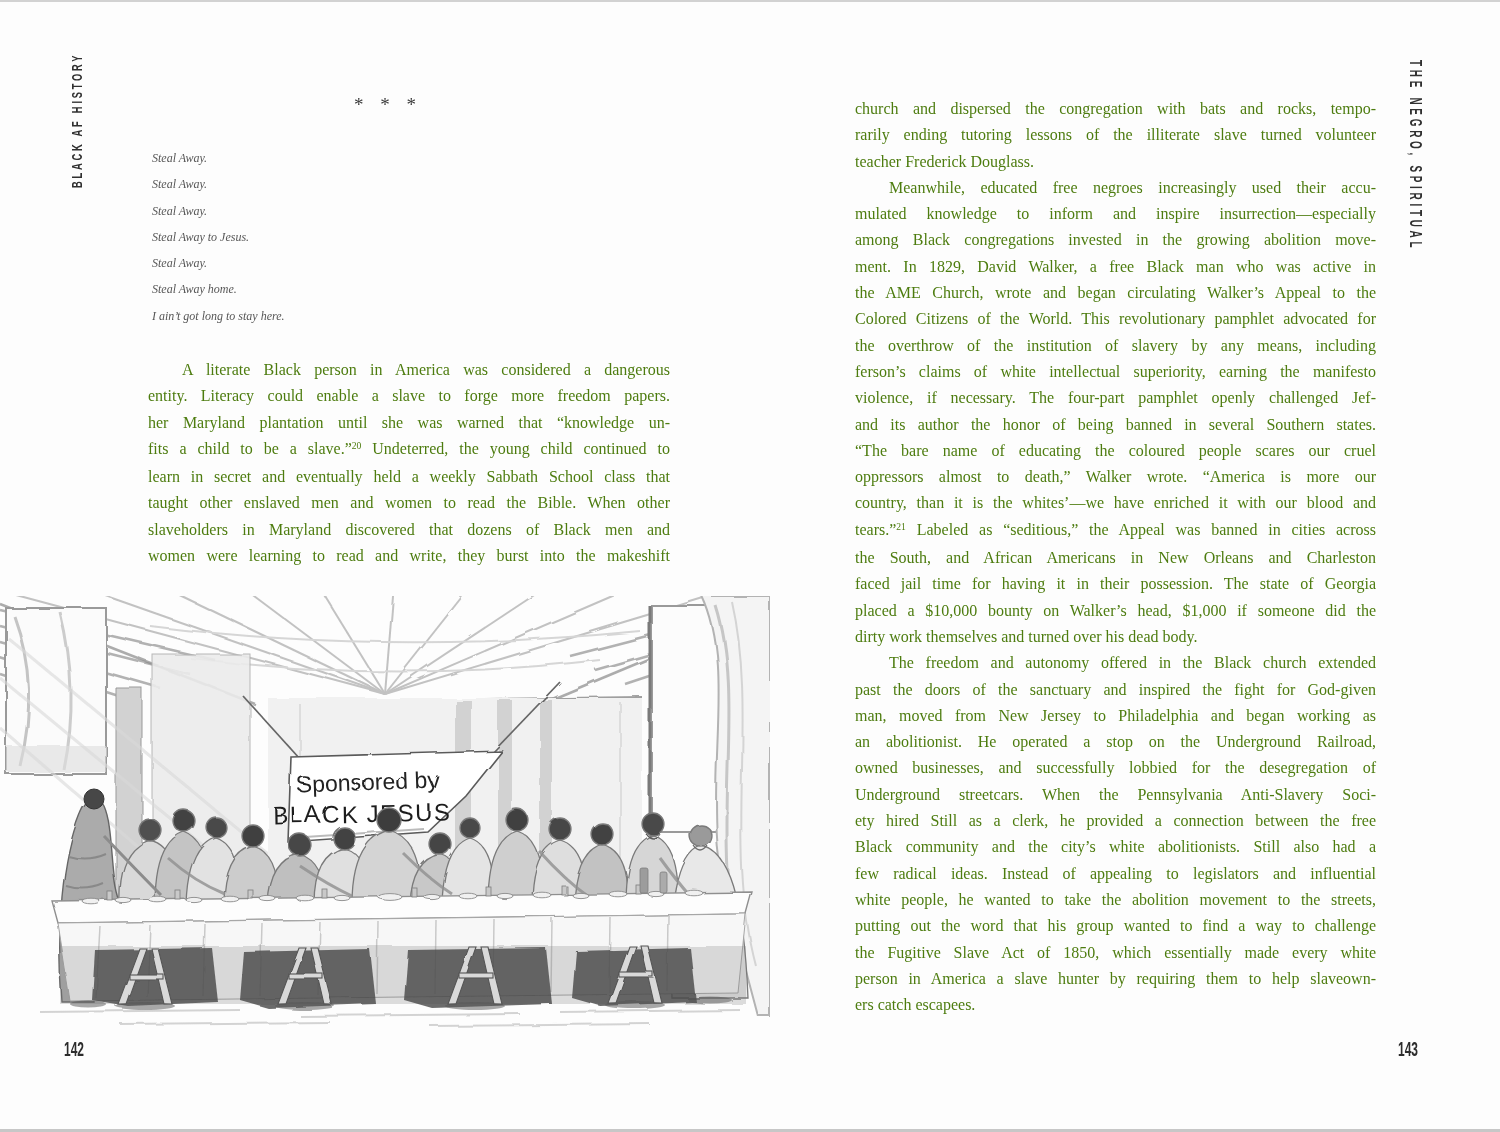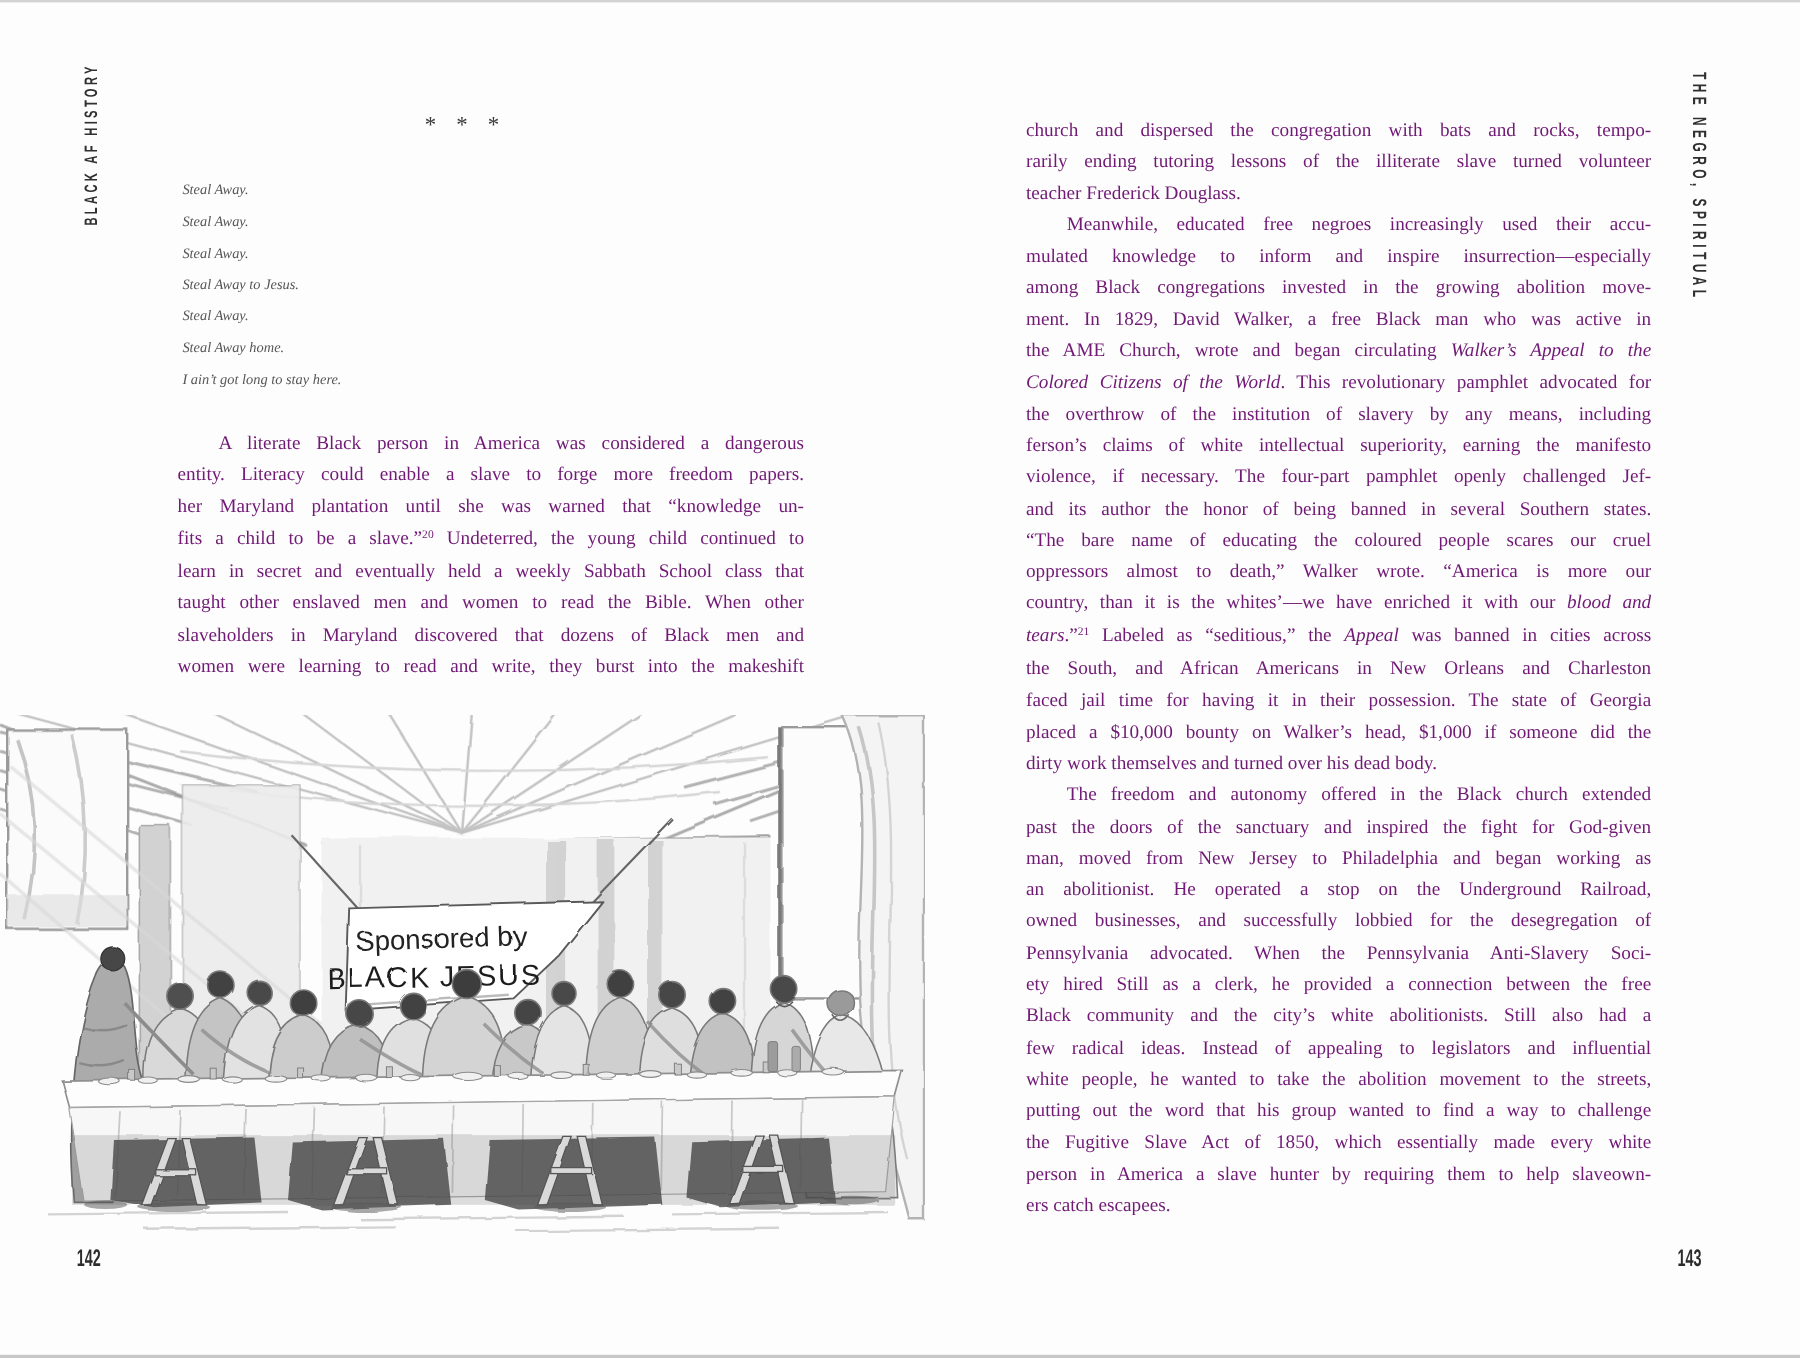--- a/index.html
+++ b/index.html
@@ -22,27 +22,27 @@
   
   #section-break{position:absolute;left:338px;top:94px;width:100px;text-align:center;
                  font-size:19px;letter-spacing:6px;color:#3c3c3c;}
 
   
   #poem{position:absolute;left:152px;top:146px;font-style:italic;font-size:12px;
         line-height:25.9px;color:#565656;}
   #poem .tl{white-space:nowrap;}
 
   
-  .column{position:absolute;font-size:16px;color:#701a75;}
+  .column{position:absolute;font-size:16px;color:#4d7c0f;}
   #left-col{left:124px;top:357px;width:522px;line-height:26.3px;margin-left:24px;}
   #right-col{left:855px;top:96px;width:521px;line-height:26.3px;}
   .tl{min-height:26.3px;}
   .tl.j{text-align:justify;text-align-last:justify;}
   .tl.ind{text-indent:34px;}
-  .it{font-style:italic;}
+  .it{}
   sup{font-size:.6em;vertical-align:baseline;position:relative;top:-.5em;}
 
   
   #illustration{position:absolute;left:0;top:596px;}
   svg text{font-family:"Liberation Sans","DejaVu Sans",sans-serif;}
 </style>
 </head>
 <body>
 
 <div id="spread">
@@ -94,21 +94,21 @@
       <div class="tl j"><span class="it">tears</span><span>.”</span><sup>21</sup><span> Labeled as “seditious,” the </span><span class="it">Appeal</span><span> was banned in cities across</span></div>
       <div class="tl j"><span>the South, and African Americans in New Orleans and Charleston</span></div>
       <div class="tl j"><span>faced jail time for having it in their possession. The state of Georgia</span></div>
       <div class="tl j"><span>placed a $10,000 bounty on Walker’s head, $1,000 if someone did the</span></div>
       <div class="tl"><span>dirty work themselves and turned over his dead body.</span></div>
       <div class="tl j ind"><span>The freedom and autonomy offered in the Black church extended</span></div>
       <div class="tl j"><span>past the doors of the sanctuary and inspired the fight for God-given</span></div>
       <div class="tl j"><span>man, moved from New Jersey to Philadelphia and began working as</span></div>
       <div class="tl j"><span>an abolitionist. He operated a stop on the Underground Railroad,</span></div>
       <div class="tl j"><span>owned businesses, and successfully lobbied for the desegregation of</span></div>
-      <div class="tl j"><span>Pennsylvania advocated. When the Pennsylvania Anti-Slavery Soci-</span></div>
+      <div class="tl j"><span>Underground streetcars. When the Pennsylvania Anti-Slavery Soci-</span></div>
       <div class="tl j"><span>ety hired Still as a clerk, he provided a connection between the free</span></div>
       <div class="tl j"><span>Black community and the city’s white abolitionists. Still also had a</span></div>
       <div class="tl j"><span>few radical ideas. Instead of appealing to legislators and influential</span></div>
       <div class="tl j"><span>white people, he wanted to take the abolition movement to the streets,</span></div>
       <div class="tl j"><span>putting out the word that his group wanted to find a way to challenge</span></div>
       <div class="tl j"><span>the Fugitive Slave Act of 1850, which essentially made every white</span></div>
       <div class="tl j"><span>person in America a slave hunter by requiring them to help slaveown-</span></div>
       <div class="tl"><span>ers catch escapees.</span></div>
     </div>
 

